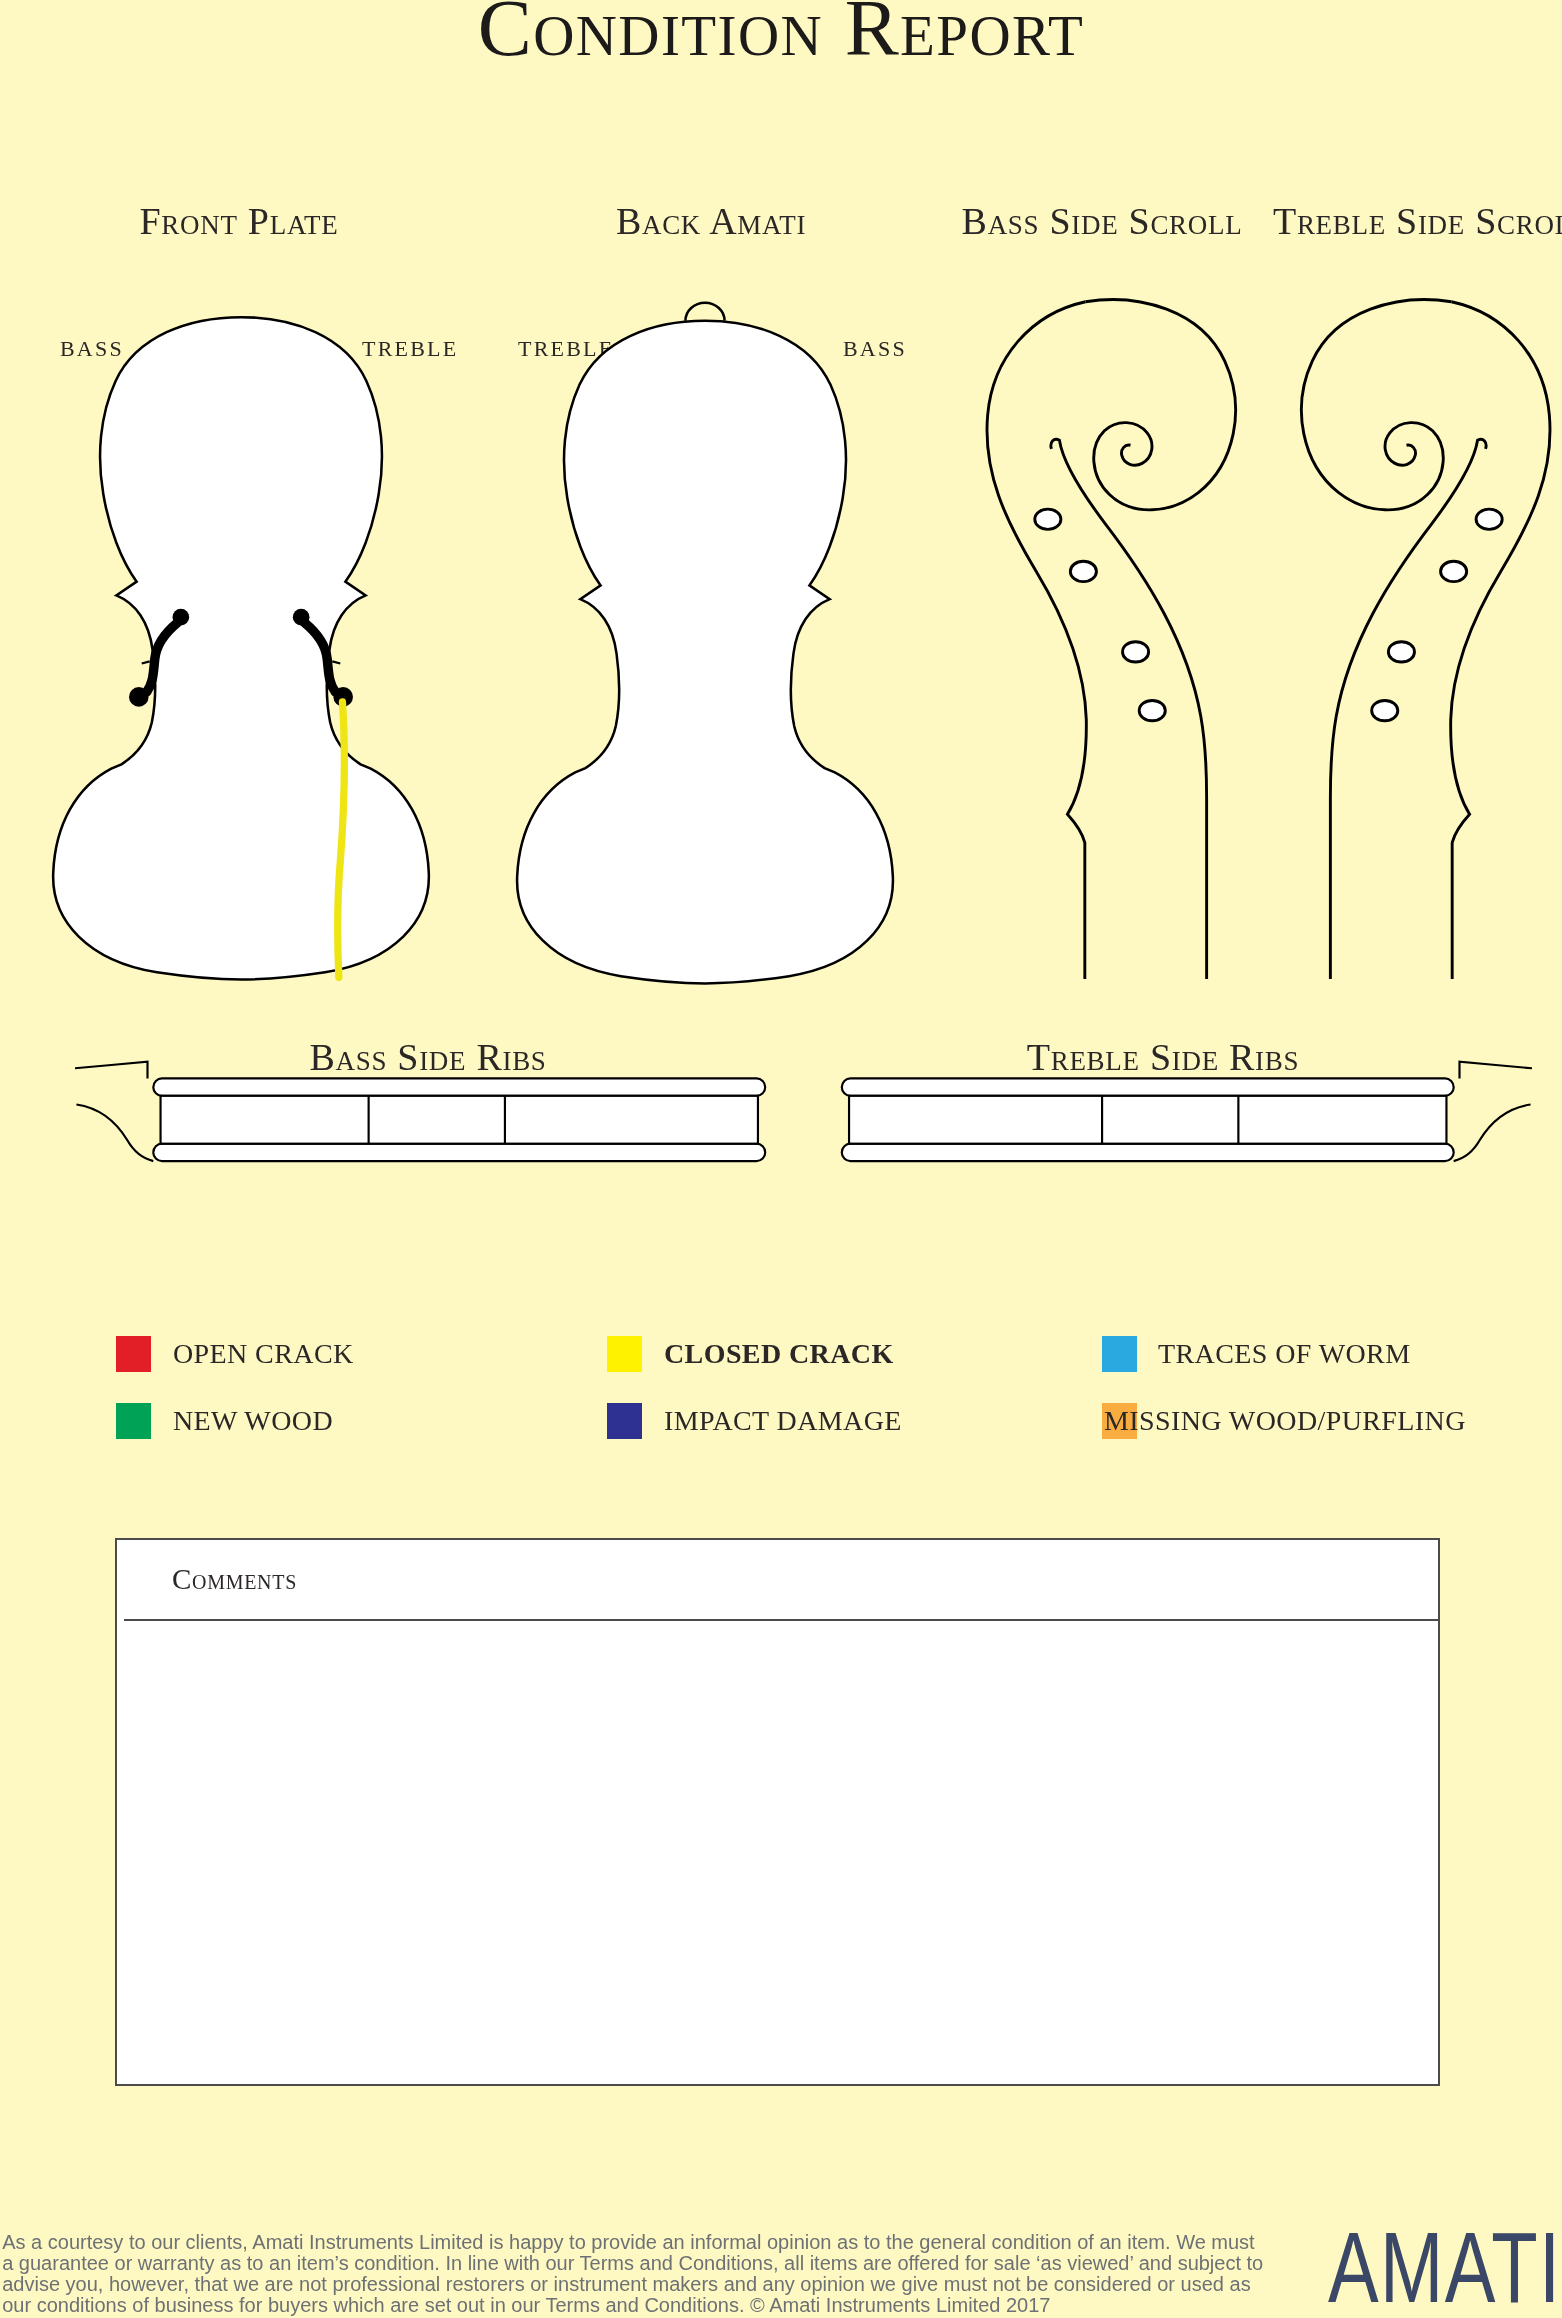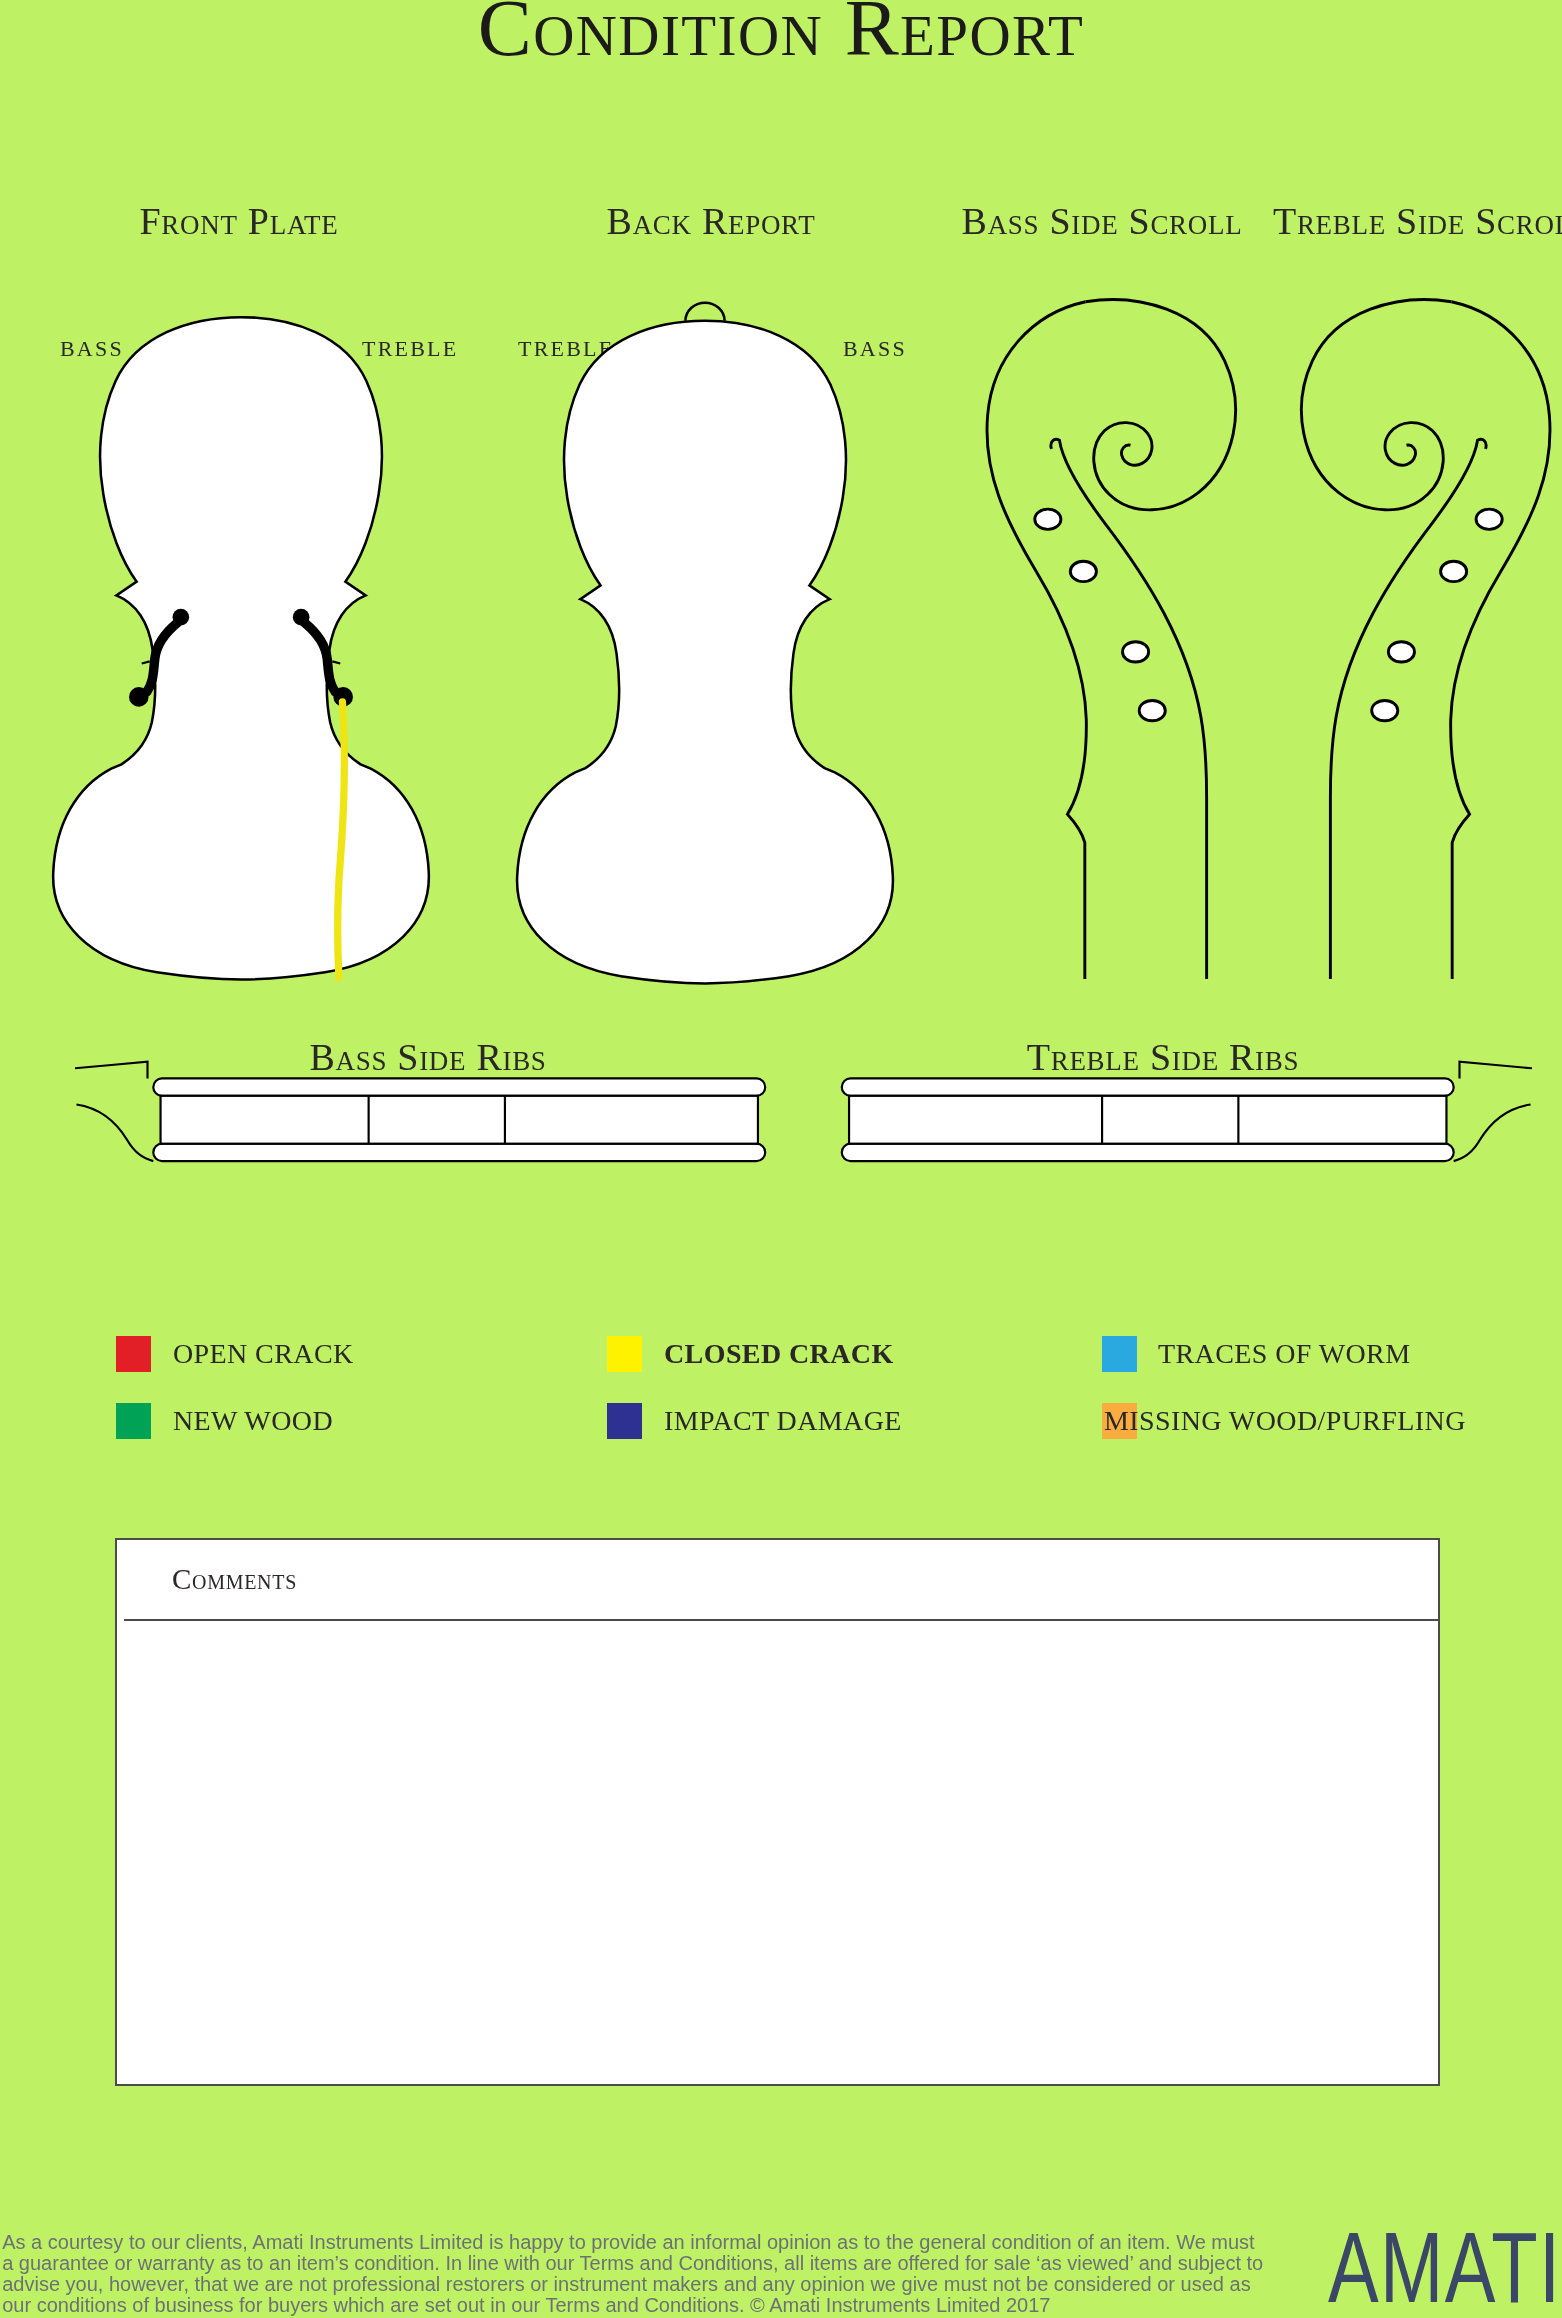--- a/index.html
+++ b/index.html
@@ -1,16 +1,16 @@
 <!DOCTYPE html>
 <html style="font-size:11.6px"><head>
 <meta charset="utf-8">
 <style>
   html,body{margin:0;padding:0;background:#ffffff;}
-  #page{position:relative;width:1563px;height:2319px;background:#bef264;overflow:hidden;
+  #page{position:relative;width:1563px;height:2319px;background:#fef9c3;overflow:hidden;
         font-family:"Liberation Serif", serif;color:#231f20;}
   .abs{position:absolute;}
   .hdr{font-variant:small-caps;font-size:38px;line-height:32px;letter-spacing:0.7px;color:#2b2727;
        transform:translateX(-50%);white-space:nowrap;}
   #main-title{font-variant:small-caps;font-size:81px;line-height:81px;letter-spacing:1.4px;
        color:#1d1a1a;transform:translateX(-50%);white-space:nowrap;}
   .sidelab{font-size:22px;letter-spacing:2.2px;color:#2b2727;white-space:nowrap;}
   .leg-label{font-size:28px;line-height:32px;letter-spacing:0.4px;color:#2b2727;white-space:nowrap;}
   .leg-swatch{position:absolute;width:35px;height:36px;}
   #comments-box{position:absolute;left:115px;top:1538px;width:1321px;height:544px;
@@ -26,21 +26,21 @@
   svg{display:block;}
 </style>
 </head>
 <body>
 
 <div id="page">
 
   <div id="main-title" class="abs" style="left:781px;top:-11.6px;">Condition Report</div>
 
   <div class="hdr abs" style="left:239px;top:205px;">Front Plate</div>
-  <div class="hdr abs" style="left:711px;top:205px;">Back Report</div>
+  <div class="hdr abs" style="left:711px;top:205px;">Back Amati</div>
   <div class="hdr abs" style="left:1102px;top:205px;">Bass Side Scroll</div>
   <div class="hdr abs" style="left:1431px;top:205px;">Treble Side Scroll</div>
 
   <div class="sidelab abs" style="left:60px;top:336px;">BASS</div>
   <div class="sidelab abs" style="left:362px;top:336px;">TREBLE</div>
   <div class="sidelab abs" style="left:518px;top:336px;">TREBLE</div>
   <div class="sidelab abs" style="left:843px;top:336px;">BASS</div>
 
   <svg class="abs" style="left:38px;top:307px;" width="406" height="674" viewBox="0 0 560 930">
     <path d="M 280 14 C 352 14 424 40 453 102 C 475 150 479 206 470 258 C 462 306 445 350 424 379

